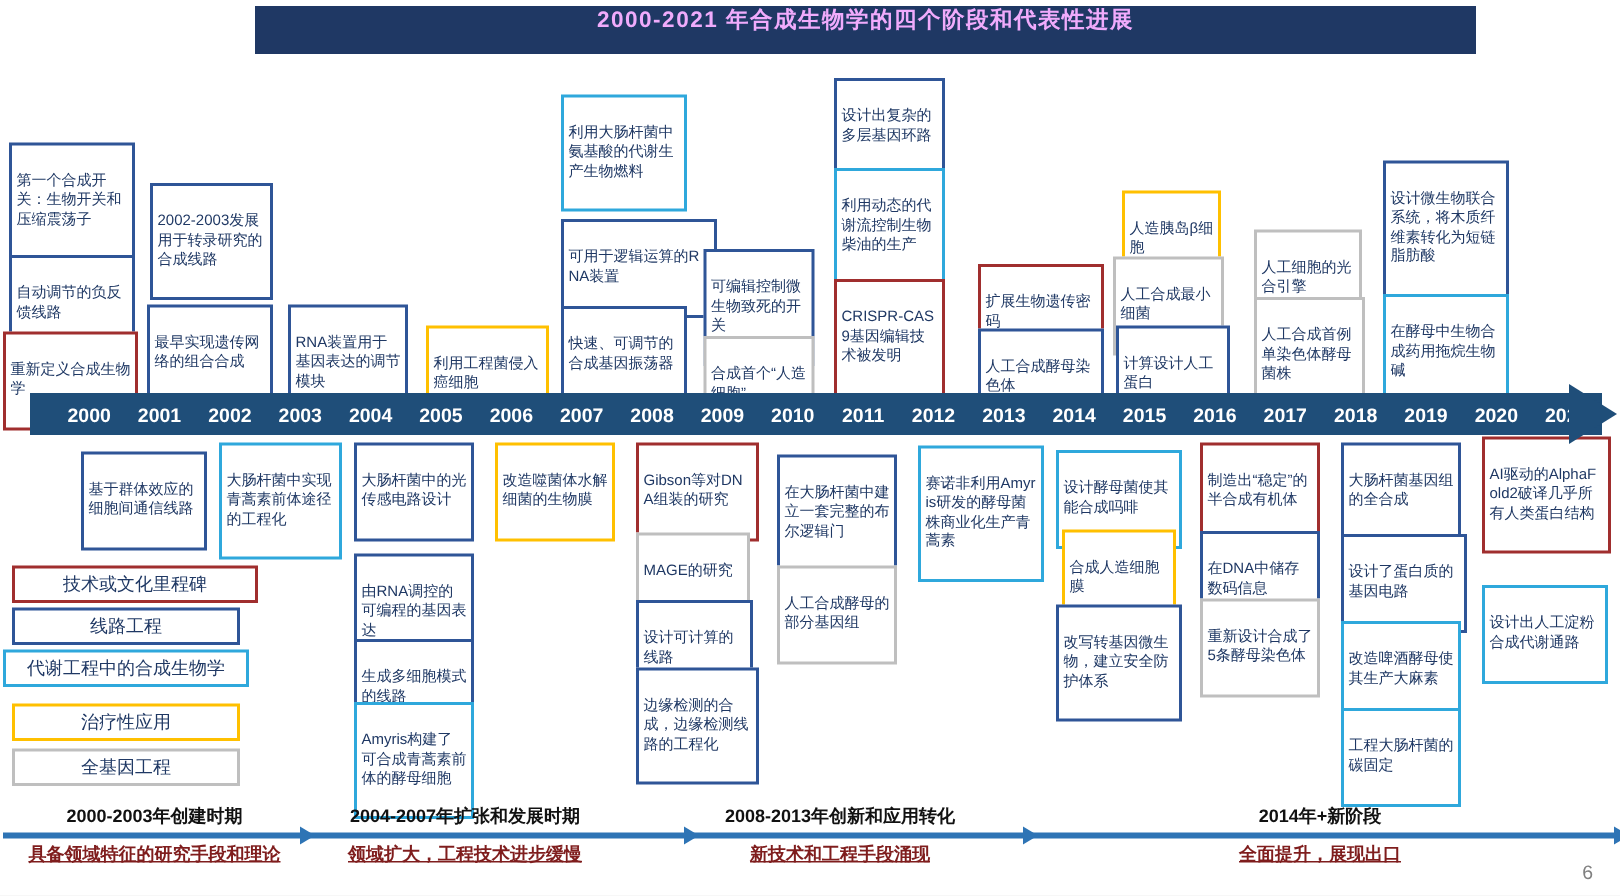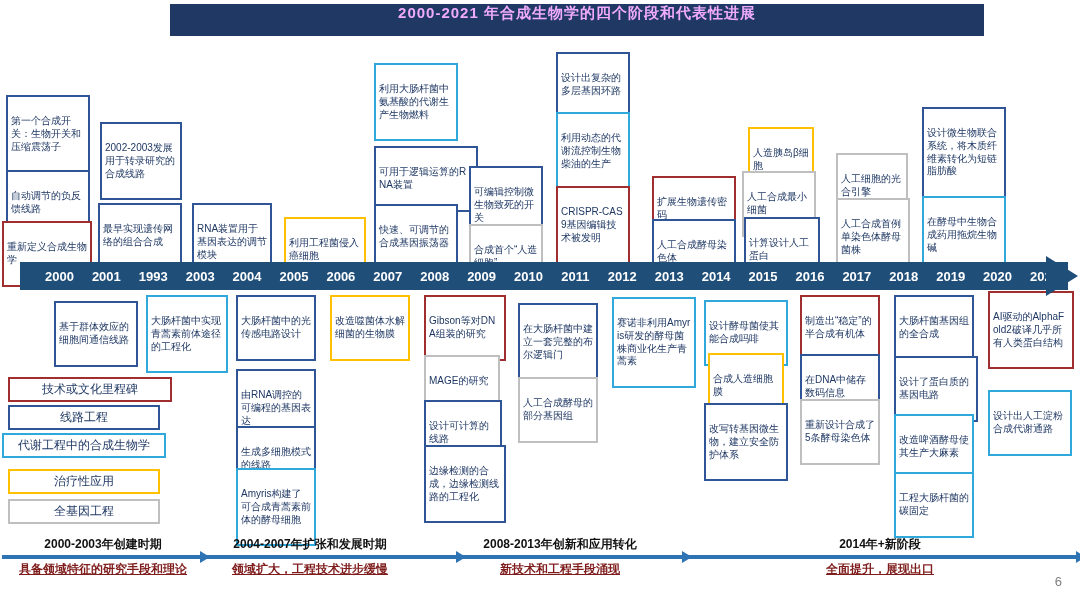--- a/index.html
+++ b/index.html
@@ -115,21 +115,21 @@
       <div class="box legend-box" style="left: 8px; top: 377px; width: 164px; border-color: rgb(160, 46, 46);">技术或文化里程碑</div>
       <div class="box legend-box" style="left: 8px; top: 405px; width: 152px; border-color: rgb(47, 85, 151);">线路工程</div>
       <div class="box legend-box" style="left: 2px; top: 433px; width: 164px; border-color: rgb(47, 168, 220);">代谢工程中的合成生物学</div>
       <div class="box legend-box" style="left: 8px; top: 469px; width: 152px; border-color: rgb(255, 192, 0);">治疗性应用</div>
       <div class="box legend-box" style="left: 8px; top: 499px; width: 152px; border-color: rgb(191, 191, 191);">全基因工程</div>
     </div>
 
   <div class="timeline-band" style="background: rgb(31, 78, 121);">
       <span class="year">2000</span>
       <span class="year">2001</span>
-      <span class="year">1993</span>
+      <span class="year">2002</span>
       <span class="year">2003</span>
       <span class="year">2004</span>
       <span class="year">2005</span>
       <span class="year">2006</span>
       <span class="year">2007</span>
       <span class="year">2008</span>
       <span class="year">2009</span>
       <span class="year">2010</span>
       <span class="year">2011</span>
       <span class="year">2012</span>

